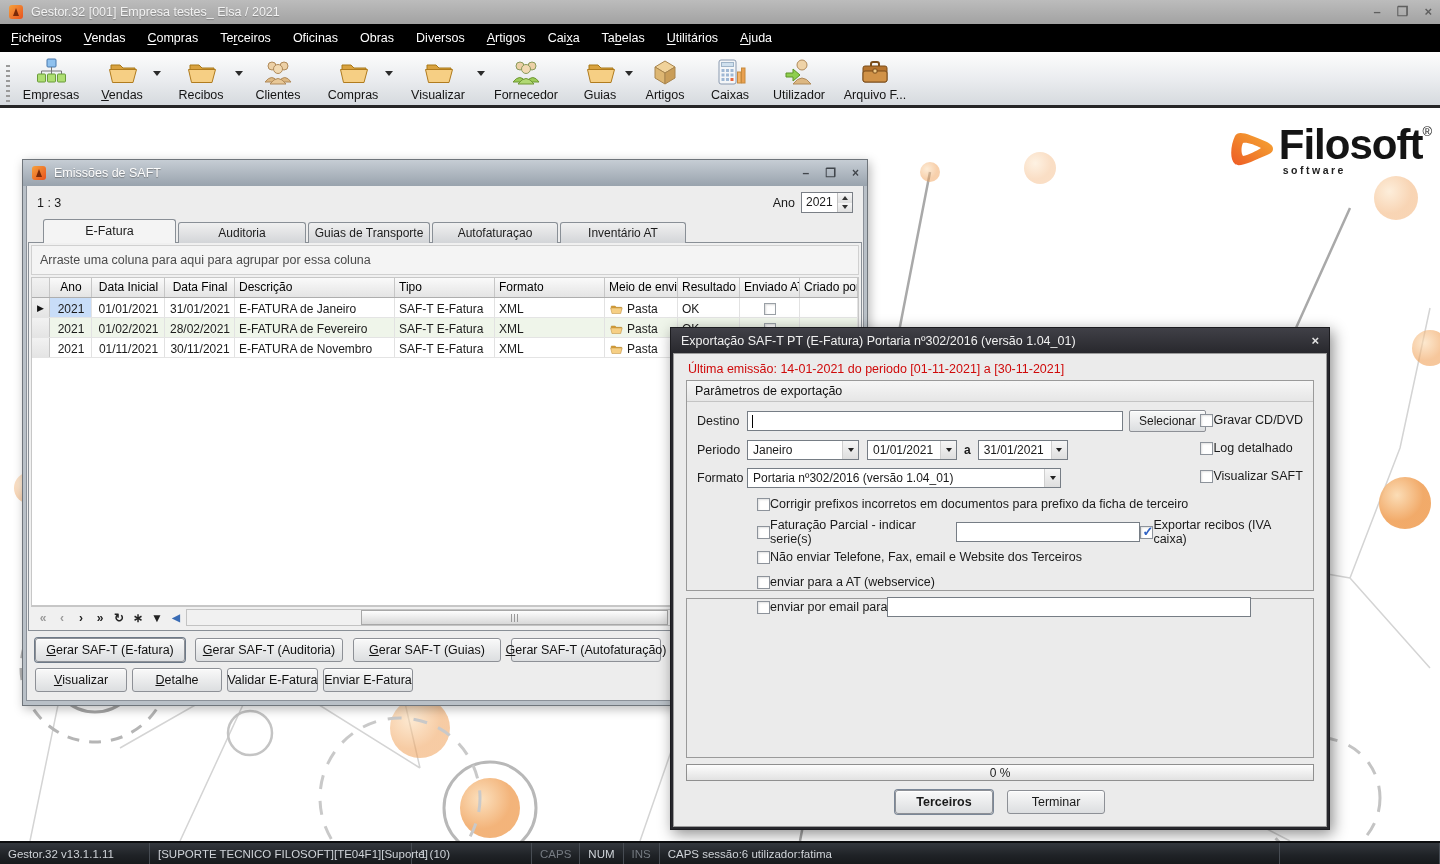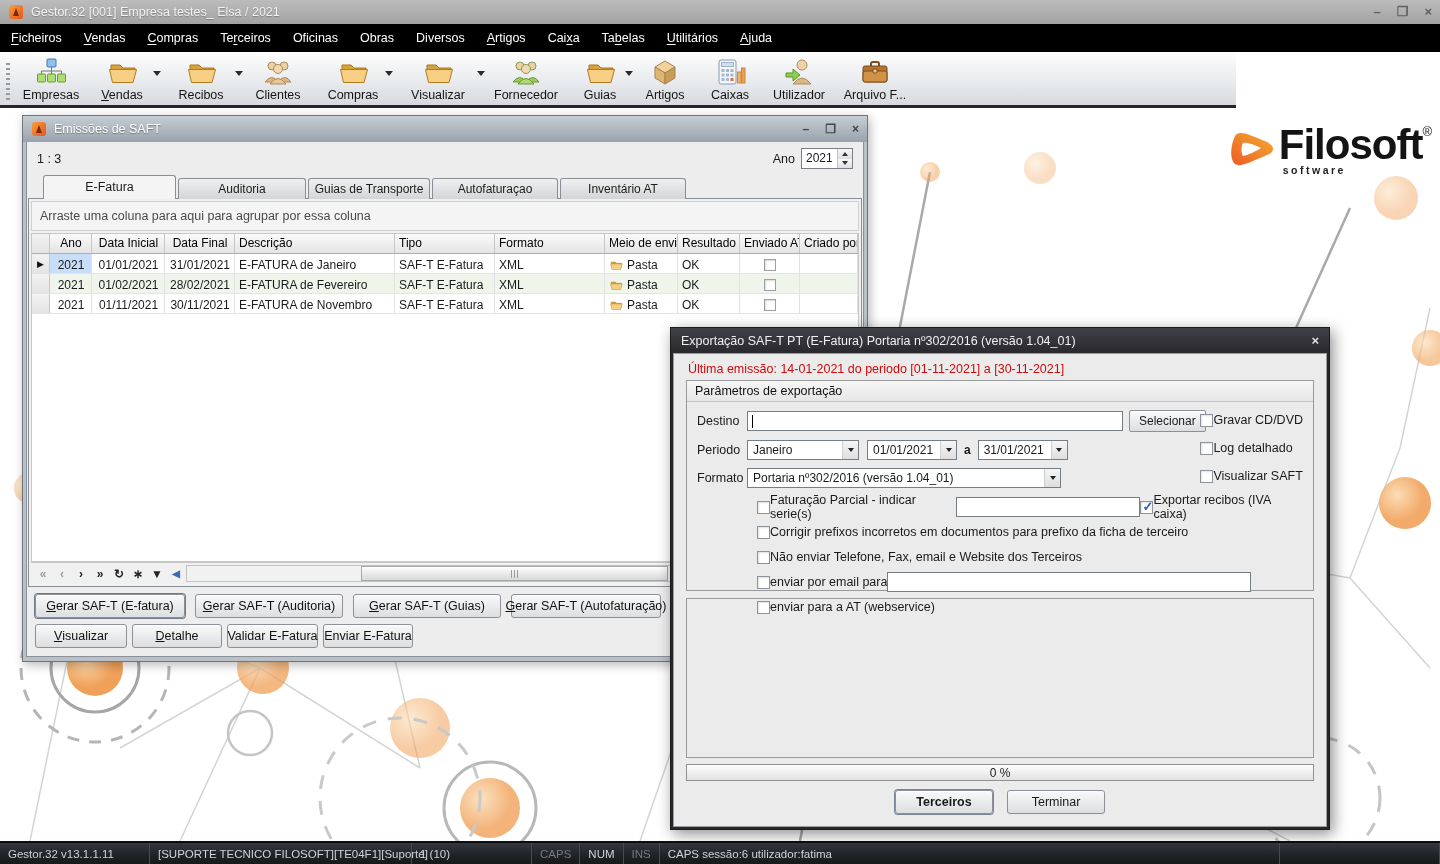--- a/index.html
+++ b/index.html
@@ -15,43 +15,43 @@
   .win-controls span { color:#5f5f5f; font-weight:bold; font-size:13px; line-height:20px; cursor:default; }
   .app-ico { width:16px; height:16px; flex:0 0 16px; }
 
   
   .menubar { position:absolute; left:0; top:24px; width:1440px; height:28px; background:#000000;
     display:flex; align-items:center; }
   .menubar .mi { color:#fff; font-size:12.5px; padding:0 11px; line-height:28px; cursor:default; }
   .menubar .mi u { text-underline-offset:2px; }
 
   
-  .toolbar { position:absolute; left:0; top:52px; width:1236px; height:56px;
-    background:linear-gradient(#fdfdfd,#e9ebee 55%,#d6dade); border-bottom:3px solid #262626; display:flex; align-items:center; padding:3px 0 0 6px; }
+  .toolbar { position:absolute; left:0; top:52px; width:1440px; height:56px;
+    background:linear-gradient(#fdfdfd,#e9ebee 55%,#d6dade); border-bottom:3px solid #262626; display:flex; align-items:flex-end; padding:3px 0 0 6px; }
   .grip { width:4px; height:40px; margin:6px 8px 0 0;
     background:repeating-linear-gradient(#9a9a9a 0 2px, transparent 2px 5px); }
   .tbtn { position:relative; height:50px; display:flex; flex-direction:column; align-items:center; padding-top:1px; cursor:default; }
   .tbtn svg { width:32px; height:32px; }
   .tbtn .lbl { font-size:12.5px; color:#141414; margin-top:0px; white-space:nowrap; }
   .dd { position:absolute; top:16px; right:-1px; width:0; height:0;
     border-left:4px solid transparent; border-right:4px solid transparent; border-top:5px solid #2b2b2b; }
 
   
   .desktop { position:absolute; left:0; top:108px; width:1440px; height:733px; background:#fff; overflow:hidden; }
   .net { position:absolute; left:0; top:0; z-index:0; }
 
   
   .logo { position:absolute; top:14px; right:8px; z-index:1; display:flex; align-items:flex-start; }
   .logo .txtwrap { position:relative; margin-left:2px; }
   .logo .name { font-size:42px; font-weight:600; letter-spacing:-1px; color:#141414; line-height:46px; }
   .logo .reg { font-size:13px; color:#141414; vertical-align:top; line-height:20px; }
   .logo .sub { position:absolute; left:4px; top:42px; font-size:10.5px; letter-spacing:2.5px; color:#222; font-weight:600; }
 
   
-  .window { position:absolute; background:#b9c0c7; border:1px solid #6f757b; box-shadow:2px 3px 10px rgba(0,0,0,.28); }
+  .window { position:absolute; background:#b9c0c7; border:1px solid #6f757b; box-shadow:2px 3px 10px rgba(0,0,0,.28);margin-top:44px; }
   .wtitle { height:26px; display:flex; align-items:center; gap:7px; padding:0 8px;
     background:linear-gradient(#c6cdd4,#99a3ad); }
   .wtitle .t { color:#fdfdfd; font-size:12.5px; text-shadow:0 1px 1px rgba(80,80,80,.6); }
   .wtitle .win-controls span { color:#41464c; font-size:12px; }
   .wbody { position:relative; margin:0 3px 3px 3px; background:#ededed; border:1px solid #8b9199; border-top:none; }
 
   
   #saft { left:22px; top:7px; width:846px; height:547px; z-index:10; }
   #saft .wbody { height:515px; display:flex; flex-direction:column; }
   .counter-row { height:33px; display:flex; align-items:center; padding:0 10px; }
@@ -575,47 +575,47 @@
                 </span></div>
           </div>
 
           <div class="frow">
             <span class="flb">Formato</span>
             <div class="combo" style="width:314px"><span>Portaria nº302/2016 (versão 1.04_01)</span><span class="cdd">
                   <i></i>
                 </span></div>
           </div>
 
+          <div class="ckrow">
+            <span class="ck"></span>
+            <span>Corrigir prefixos incorretos em documentos para prefixo da ficha de terceiro</span>
+          </div>
+
           <div class="ckrow" style="margin-top:10px">
             <span class="ck"></span>
             <span>Faturação Parcial - indicar serie(s)</span>
             <div class="tinput" style="width:190px"></div>
             <span class="ck checked" style="margin-left:auto"></span>
             <span>Exportar recibos (IVA caixa)</span>
           </div>
 
           <div class="ckrow">
             <span class="ck"></span>
-            <span>Corrigir prefixos incorretos em documentos para prefixo da ficha de terceiro</span>
+            <span>Não enviar Telefone, Fax, email e Website dos Terceiros</span>
           </div>
 
           <div class="ckrow">
             <span class="ck"></span>
-            <span>Não enviar Telefone, Fax, email e Website dos Terceiros</span>
+            <span>enviar para a AT (webservice)</span>
           </div>
 
           <div class="ckrow">
             <span class="ck"></span>
             <span>enviar por email para</span>
             <div class="tinput" style="width:364px"></div>
-          </div>
-
-          <div class="ckrow">
-            <span class="ck"></span>
-            <span>enviar para a AT (webservice)</span>
           </div>
 
           <div class="rightcks">
             <div class="ckrow">
                 <span class="ck"></span>
                 <span>Gravar CD/DVD</span>
               </div>
             <div class="ckrow">
                 <span class="ck"></span>
                 <span>Log detalhado</span>

